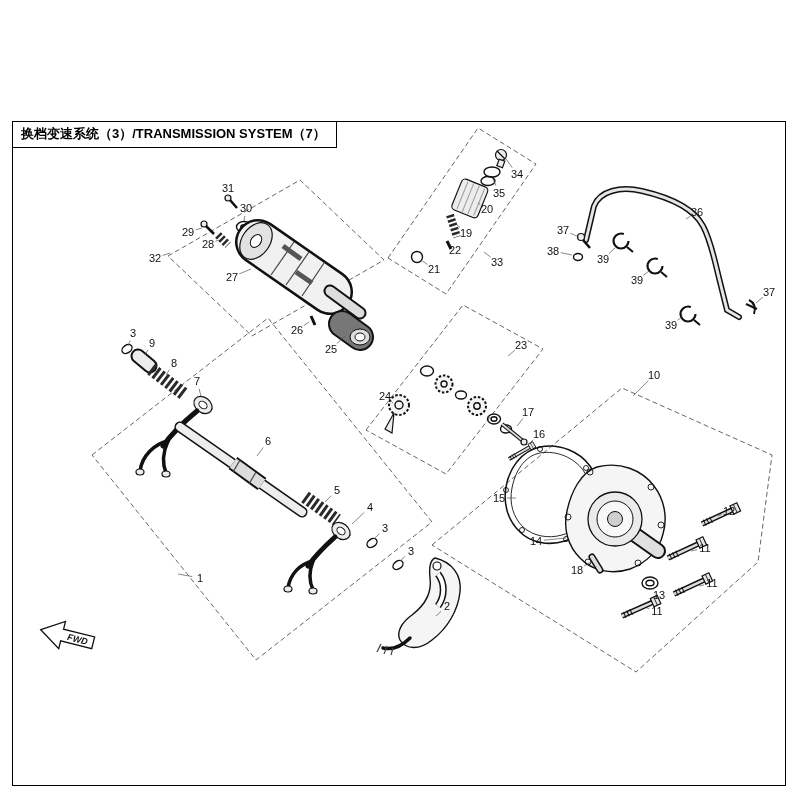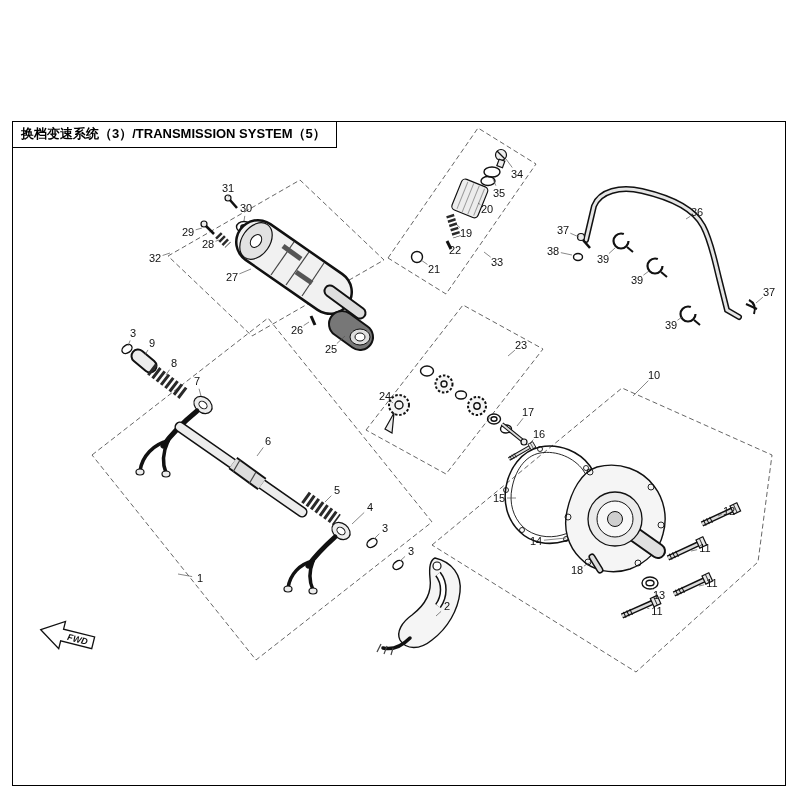--- a/index.html
+++ b/index.html
@@ -34,21 +34,21 @@
   .outline{fill:none;stroke:#111;stroke-width:1.5;}
   .outline-thin{fill:none;stroke:#111;stroke-width:0.9;}
   .callout-line{stroke:#555;stroke-width:0.7;}
   .callout-text{font:11px "Liberation Sans",sans-serif;fill:#111;text-anchor:middle;dominant-baseline:central;}
   .fwd-text{font:italic bold 9px "Liberation Sans",sans-serif;fill:#111;text-anchor:middle;}
 </style>
 </head>
 <body>
 
 <div class="drawing-frame"></div>
-<div class="title-box">换档变速系统（3）/TRANSMISSION SYSTEM（5）</div>
+<div class="title-box">换档变速系统（3）/TRANSMISSION SYSTEM（7）</div>
 
 <svg class="diagram" width="800" height="800" viewBox="0 0 800 800">
 
   <defs>
     <g id="bolt">
       <line x1="0" y1="0" x2="33" y2="0" stroke="#111" stroke-width="5.5"></line>
       <line x1="0" y1="0" x2="33" y2="0" stroke="#dddddd" stroke-width="2.5"></line>
       <line x1="3" y1="-3.2" x2="3" y2="3.2" stroke="#111" stroke-width="1"></line>
       <line x1="6.5" y1="-3.2" x2="6.5" y2="3.2" stroke="#111" stroke-width="1"></line>
       <line x1="10" y1="-3.2" x2="10" y2="3.2" stroke="#111" stroke-width="1"></line>

